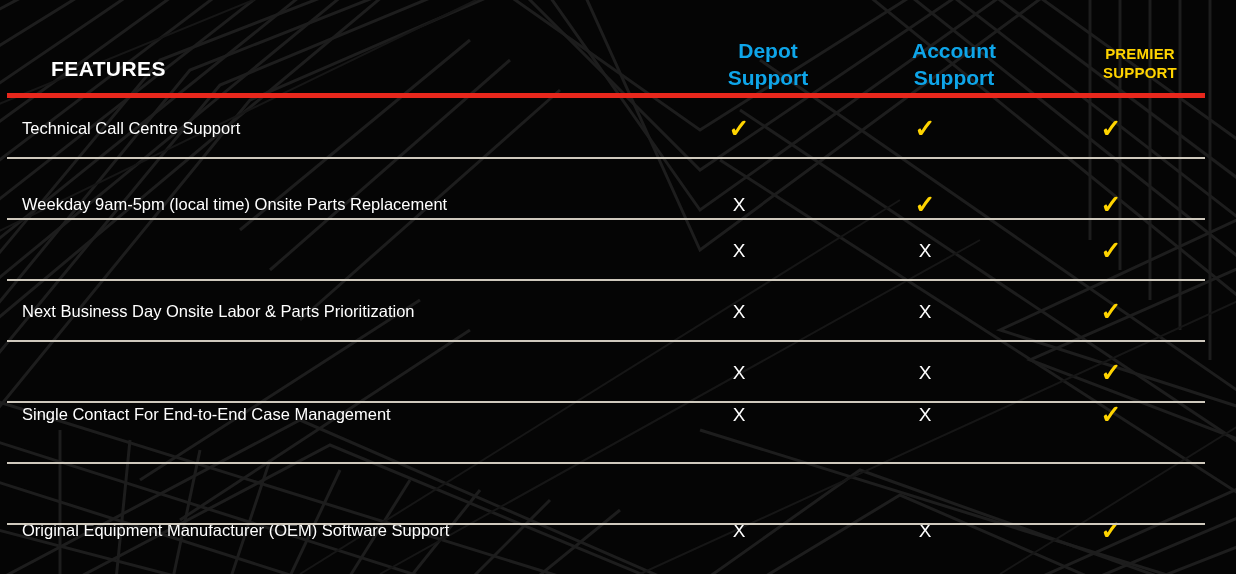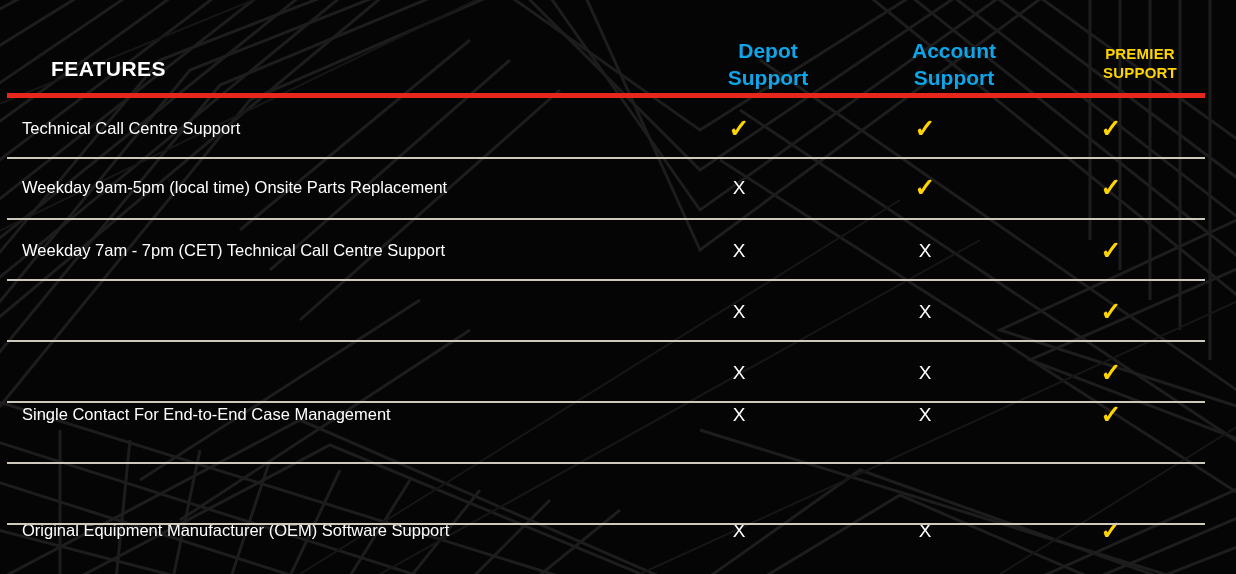--- a/index.html
+++ b/index.html
@@ -237,35 +237,35 @@
     <div class="red-rule"></div>
 
     <div id="rows-host">
         <div class="frow" style="top: 98px;">
           <div class="flabel">Technical Call Centre Support</div>
           <div class="cell c-depot"><span class="mark-yes">✓</span></div>
           <div class="cell c-onsite"><span class="mark-yes">✓</span></div>
           <div class="cell c-premier"><span class="mark-yes">✓</span></div>
         </div>
         <div class="divider" style="top: 157px;"></div>
-        <div class="frow" style="top: 157px;">
+        <div class="frow" style="top: 174px;">
           <div class="flabel">Weekday 9am-5pm (local time) Onsite Parts Replacement</div>
           <div class="cell c-depot"><span class="mark-no">X</span></div>
           <div class="cell c-onsite"><span class="mark-yes">✓</span></div>
           <div class="cell c-premier"><span class="mark-yes">✓</span></div>
         </div>
         <div class="divider" style="top: 218px;"></div>
         <div class="frow" style="top: 220px;">
-          <div class="flabel">Weekday 7am - 7pm (CET) Technical Call Centre Support</div>
           <div class="cell c-depot"><span class="mark-no">X</span></div>
           <div class="cell c-onsite"><span class="mark-no">X</span></div>
           <div class="cell c-premier"><span class="mark-yes">✓</span></div>
         </div>
         <div class="divider" style="top: 279px;"></div>
         <div class="frow" style="top: 281px;">
+          <div class="flabel">Next Business Day Onsite Labor &amp; Parts Prioritization</div>
           <div class="cell c-depot"><span class="mark-no">X</span></div>
           <div class="cell c-onsite"><span class="mark-no">X</span></div>
           <div class="cell c-premier"><span class="mark-yes">✓</span></div>
         </div>
         <div class="divider" style="top: 340px;"></div>
         <div class="frow" style="top: 342px;">
           <div class="cell c-depot"><span class="mark-no">X</span></div>
           <div class="cell c-onsite"><span class="mark-no">X</span></div>
           <div class="cell c-premier"><span class="mark-yes">✓</span></div>
         </div>

